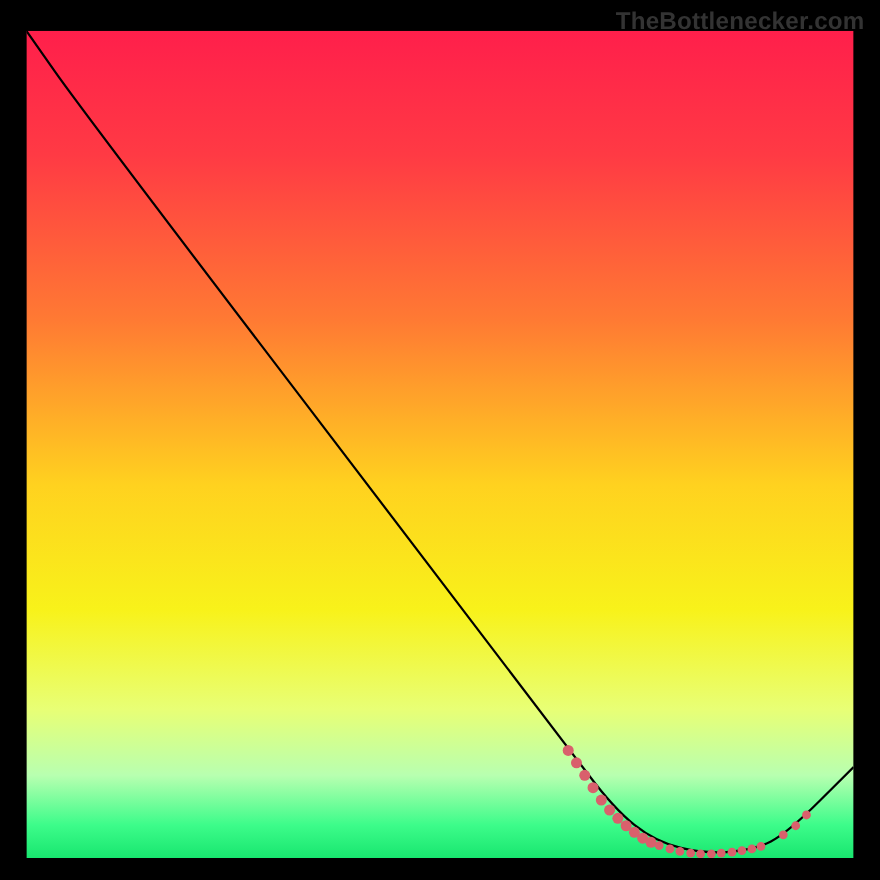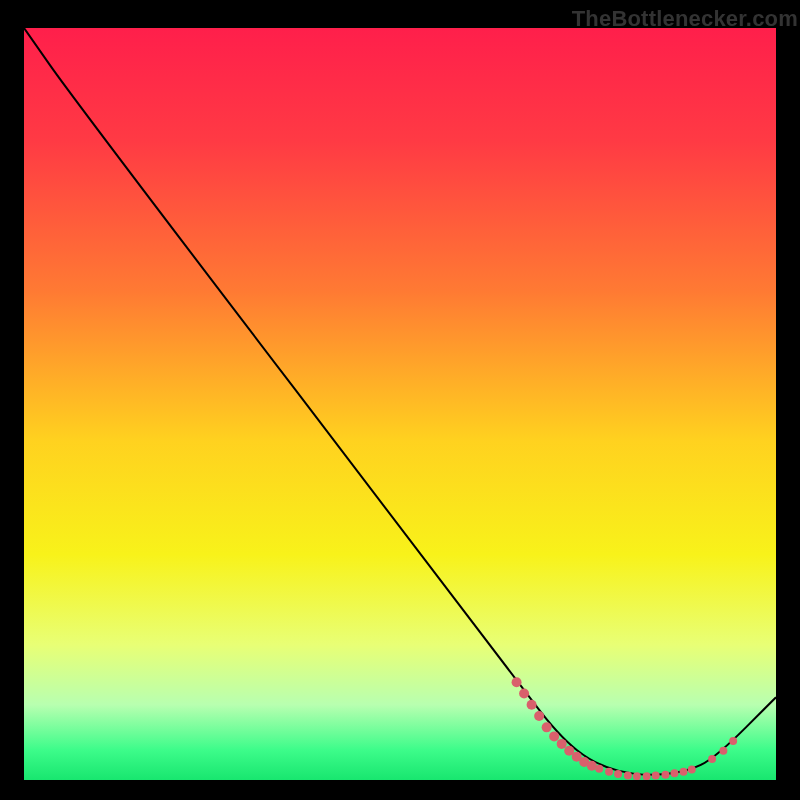--- a/index.html
+++ b/index.html
@@ -13,21 +13,21 @@
   }
   .frame {
     position: relative;
     width: 800px;
     height: 800px;
     background: #000;
   }
   .watermark {
     position: absolute;
     top: 6px;
-    right: 2px;
+    right: 14px;
     font-size: 22px;
     font-weight: 600;
     color: #333;
     letter-spacing: 0.2px;
     user-select: none;
   }
   .plot {
     position: absolute;
     left: 24px;
     top: 28px;

